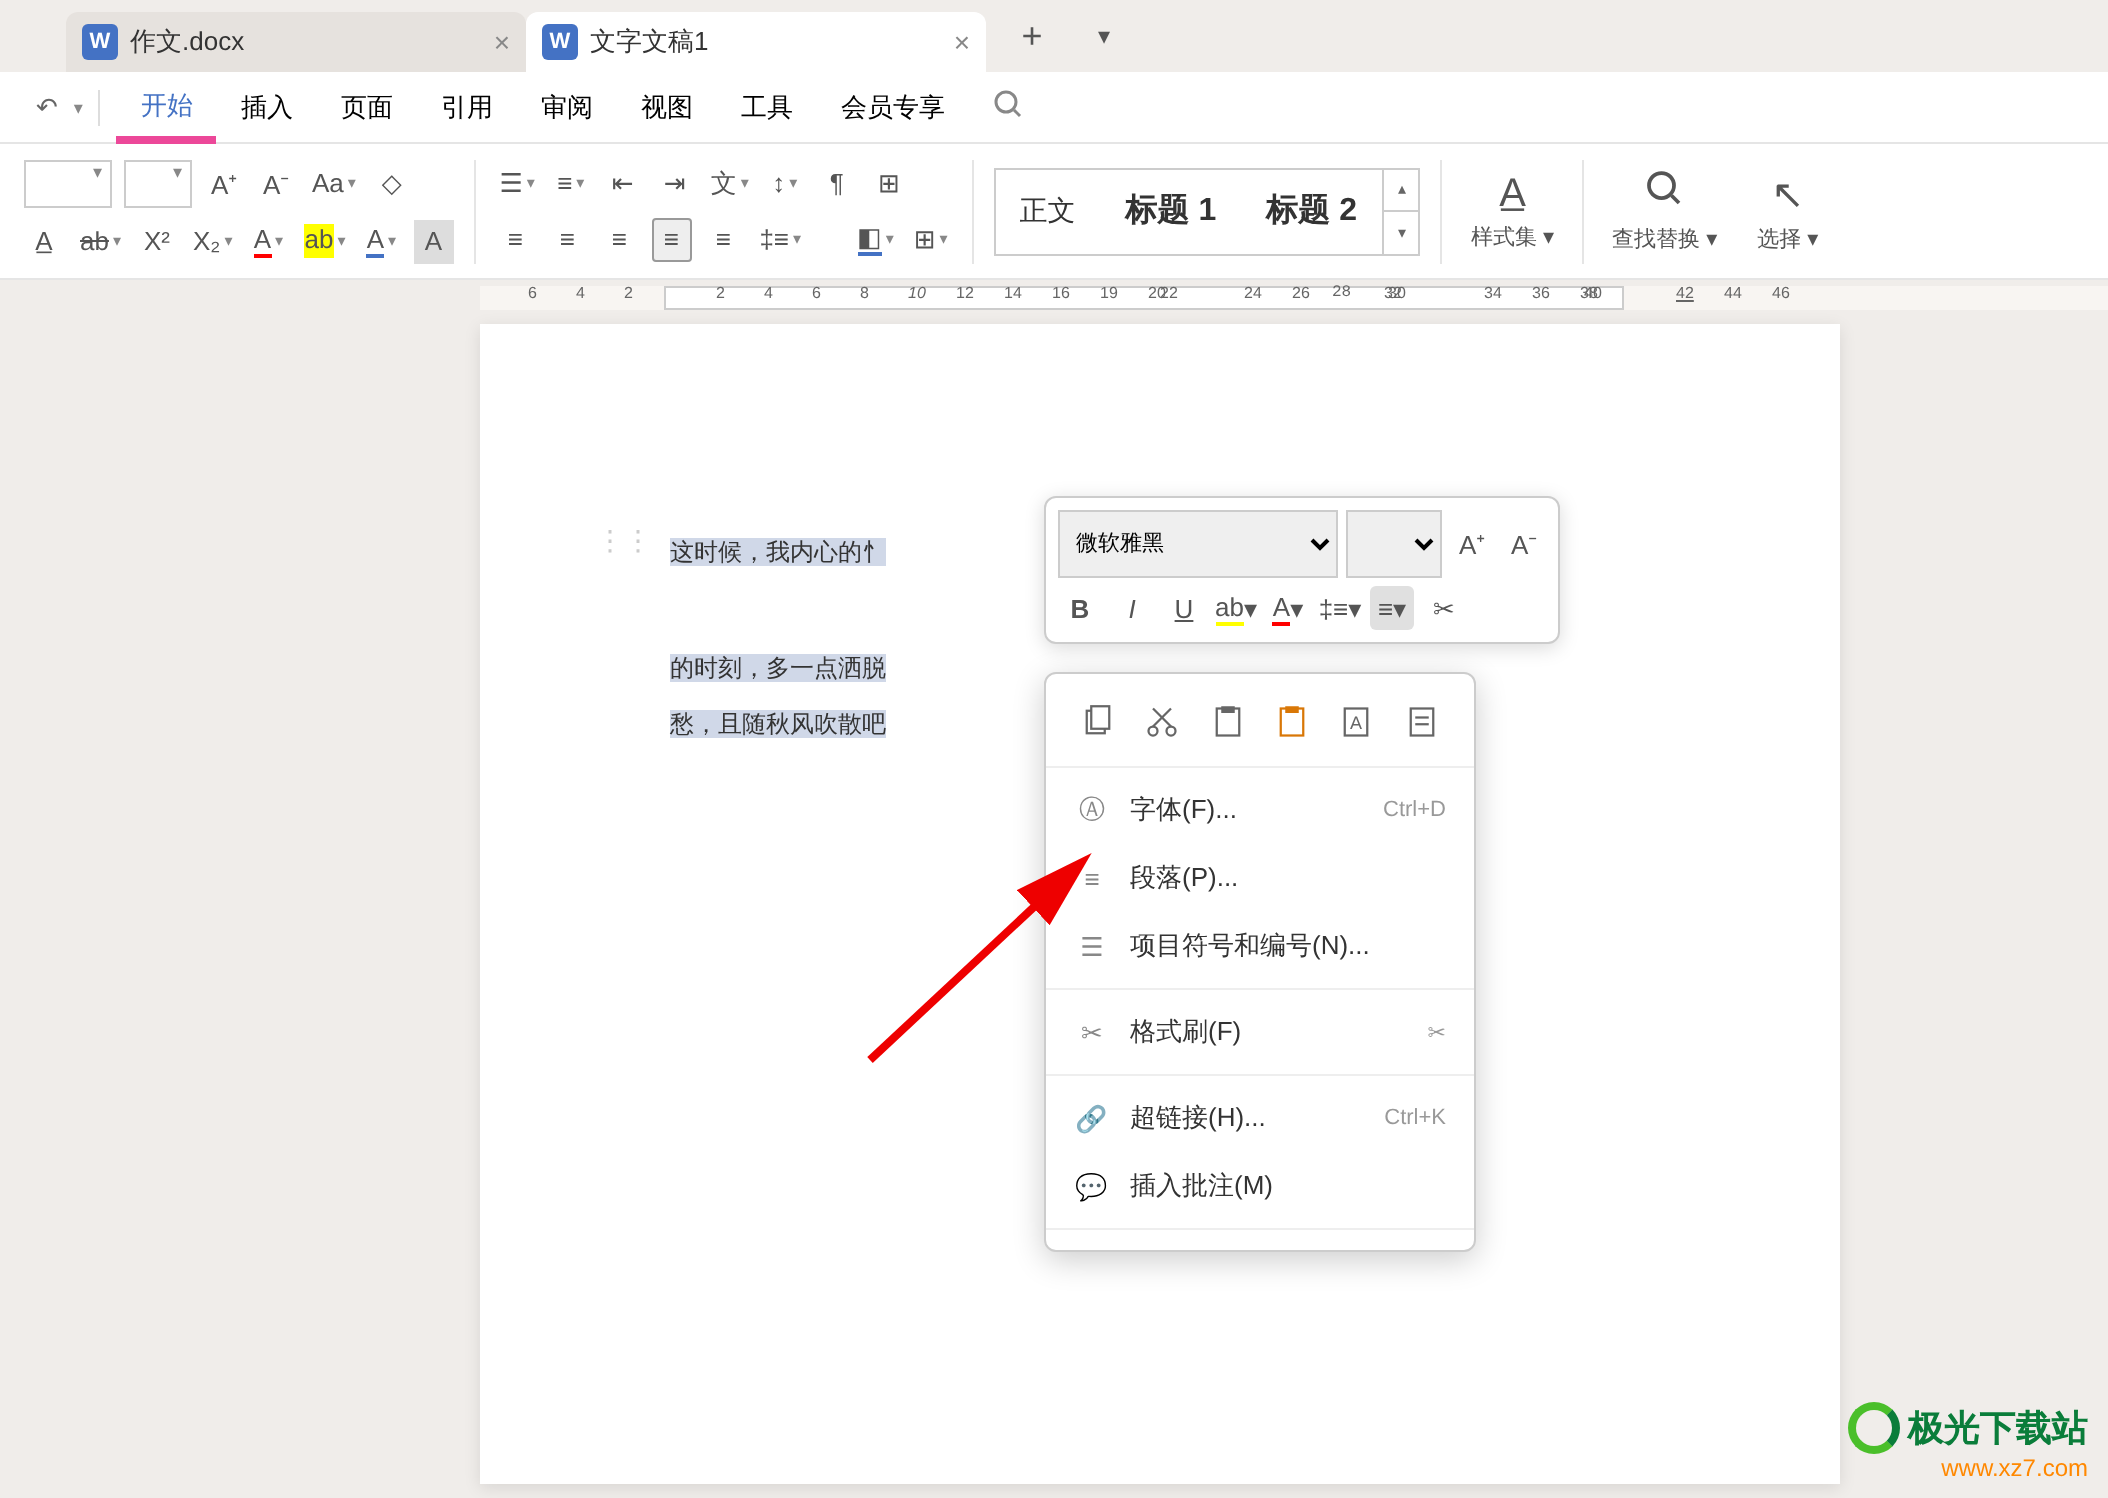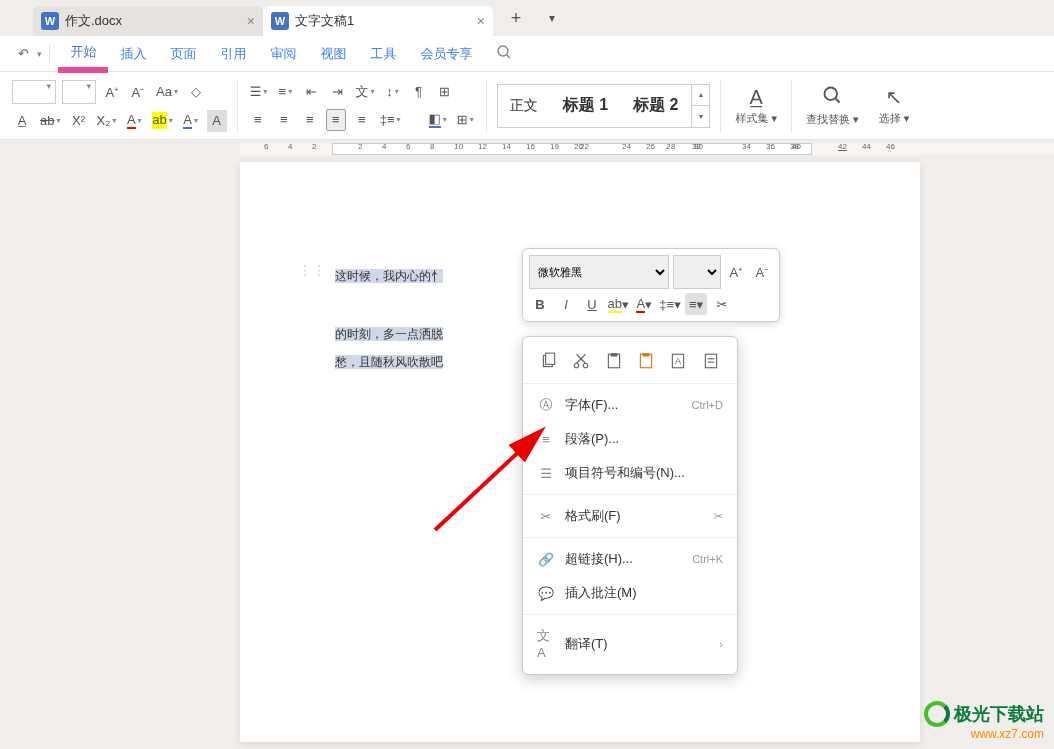--- a/index.html
+++ b/index.html
@@ -11,22 +11,22 @@
 .tab.active { background: #fff; }
 .tab.inactive { background: #e6e2de; margin-left: 3px; }
 .tab .w-icon { width: 18px; height: 18px; background: #4472C4; color: #fff; border-radius: 3px; display: inline-flex; align-items: center; justify-content: center; font-size: 11px; font-weight: bold; margin-right: 6px; }
 .tab-close { position: absolute; right: 8px; color: #888; font-size: 14px; }
 .new-tab { width: 26px; height: 26px; display: flex; align-items: center; justify-content: center; margin-left: 10px; color: #555; font-size: 18px; }
 
 
 .menu-bar { height: 36px; background: #fff; display: flex; align-items: center; padding-left: 10px; border-bottom: 1px solid #e5e5e5; }
 .menu-bar .undo-icon { padding: 0 8px; color: #666; }
 .menu-sep { width: 1px; height: 18px; background: #ddd; margin: 0 8px; }
-.menu-item { padding: 0 12px; cursor: pointer; color: #3b82f6; }
-.menu-item.active { color: #4472C4; font-weight: 500; border-bottom: 6px solid #ec4899; padding-bottom: 6px; margin-bottom: -8px; }
+.menu-item { padding: 0 12px; cursor: pointer; color: #000000; }
+.menu-item.active { color: #4472C4; font-weight: 500; border-bottom: 4px solid #ec4899; padding-bottom: 6px; margin-bottom: -8px; }
 .menu-search { padding: 0 12px; color: #888; }
 
 
 .ribbon { height: 68px; background: #fff; display: flex; align-items: center; padding: 0 6px; border-bottom: 1px solid #e5e5e5; }
 .ribbon-group { display: flex; flex-direction: column; justify-content: center; gap: 6px; padding: 0 6px; height: 100%; }
 .ribbon-row { display: flex; align-items: center; gap: 6px; }
 .rb-btn { min-width: 20px; height: 22px; display: inline-flex; align-items: center; justify-content: center; font-size: 13px; color: #555; padding: 0 2px; }
 .rb-sep { width: 1px; height: 52px; background: #e5e5e5; margin: 0 4px; }
 .rb-btn.dd::after { content: "▾"; font-size: 8px; margin-left: 2px; color: #888; }
 .rb-select { border: 1px solid #ccc; height: 24px; padding: 0 18px 0 6px; font-size: 12px; background: #fff; position: relative; }
@@ -343,25 +343,20 @@
   <div class="cm-item">
     <span class="cm-icon">🔗</span>
     <span>超链接(H)...</span>
     <span class="cm-shortcut">Ctrl+K</span>
   </div>
   <div class="cm-item">
     <span class="cm-icon">💬</span>
     <span>插入批注(M)</span>
   </div>
   <div class="cm-sep"></div>
-  <div class="cm-item">
-    <span class="cm-icon">文A</span>
-    <span>翻译(T)</span>
-    <span class="cm-arrow">›</span>
-  </div>
 </div>
 
 <svg class="red-arrow" style="top:420px;left:420px;" width="140" height="120">
   <defs>
       <marker id="ah" markerWidth="10" markerHeight="10" refX="8" refY="3" orient="auto">
         <polygon points="0 0, 10 3, 0 6" fill="#e00"></polygon>
       </marker>
     </defs>
   <line x1="15" y1="110" x2="120" y2="12" stroke="#e00" stroke-width="4" marker-end="url(#ah)"></line>
 </svg>

